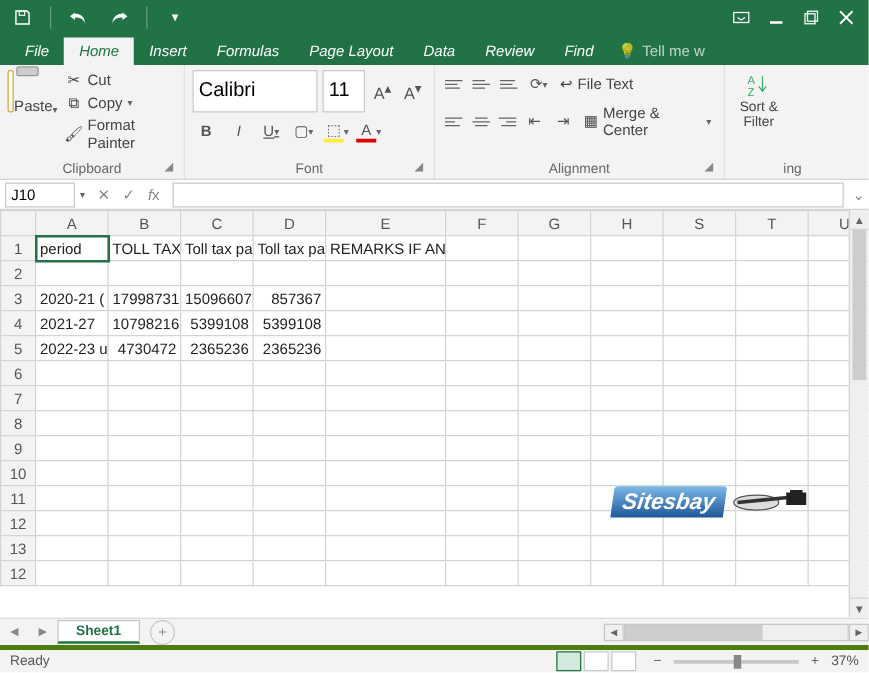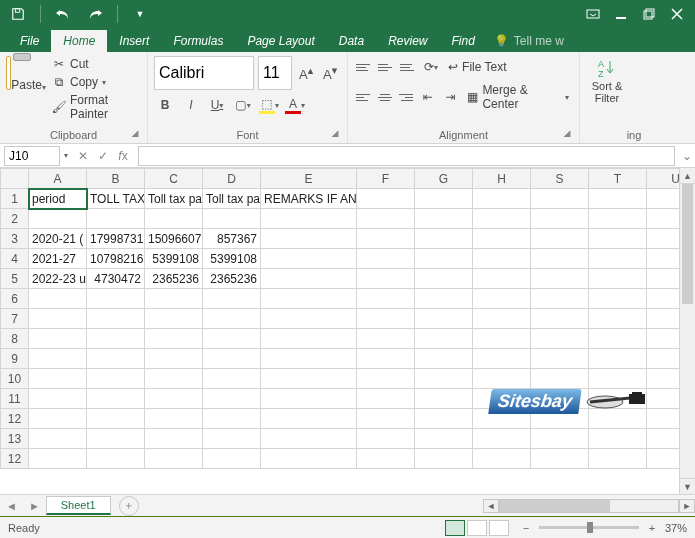--- a/index.html
+++ b/index.html
@@ -79,29 +79,29 @@
 .colw { width: 58px; }
 .colw-e { width: 96px; }
 .active-cell { outline: 2px solid #217346; outline-offset: -1px; background: #fff; }
 
 .watermark { position: absolute; right: 40px; bottom: 80px; font-style: italic; font-weight: bold; color: #1976d2; font-size: 18px; pointer-events: none; }
 .watermark .ribbonbg { display: inline-block; padding: 2px 8px; background: linear-gradient(#7db9e8,#1e5799); color: #fff; border-radius: 3px 3px 0 0; transform: skewX(-8deg); }
 
 
 .sheettabs { height: 22px; border-top: 1px solid #d4d4d4; background: #f3f3f3; display: flex; align-items: center; font-size: 11px; }
 .sheettabs .nav { padding: 0 6px; color: #888; }
-.sheettabs .stab { padding: 2px 14px; background: #fff; border: 1px solid #c8c8c8; border-bottom: 2px solid #217346; color: #217346; font-weight: 400; }
+.sheettabs .stab { padding: 2px 14px; background: #fff; border: 1px solid #c8c8c8; border-bottom: 2px solid #217346; color: #217346; font-weight: 700; }
 .sheettabs .addtab { width: 20px; height: 20px; border: 1px solid #c8c8c8; border-radius: 50%; display: flex; align-items: center; justify-content: center; margin-left: 8px; color: #888; }
 .sheettabs .hscroll { margin-left: auto; display: flex; align-items: center; gap: 0; }
 .sheettabs .hscroll .track { width: 180px; height: 14px; border: 1px solid #c8c8c8; background: #efefef; position: relative; }
 .sheettabs .hscroll .thumb { position: absolute; left: 0; top: 0; bottom: 0; width: 110px; background: #cdcdcd; }
 .sheettabs .hscroll .arr { width: 16px; height: 14px; border: 1px solid #c8c8c8; background: #efefef; text-align: center; font-size: 9px; line-height: 12px; color: #666; }
 
 
-.status { height: 22px; background: #f3f3f3; border-top: 1px solid #4d7c0f; display: flex; align-items: center; padding: 0 8px; font-size: 11px; color: #555; }
+.status { height: 22px; background: #f3f3f3; border-top: 4px solid #4d7c0f; display: flex; align-items: center; padding: 0 8px; font-size: 11px; color: #555; }
 .status .views { margin-left: auto; display: flex; gap: 2px; margin-right: 10px; }
 .status .views .v { width: 20px; height: 16px; border: 1px solid #c8c8c8; background: #fff; }
 .status .views .v.active { background: #d4e9dd; border-color: #217346; }
 .zoom { display: flex; align-items: center; gap: 6px; }
 .zoom .ztrack { width: 100px; height: 3px; background: #c8c8c8; position: relative; }
 .zoom .ztrack .zthumb { position: absolute; left: 48px; top: -4px; width: 6px; height: 11px; background: #888; }
 .zoom .zbtn { width: 14px; text-align: center; color: #666; }
 
 .vscroll { position: absolute; right: 0; top: 0; bottom: 0; width: 16px; background: #efefef; border-left: 1px solid #d4d4d4; }
 .vscroll .arr { height: 16px; text-align: center; font-size: 9px; line-height: 16px; color: #666; background: #efefef; border-bottom: 1px solid #d4d4d4; }

